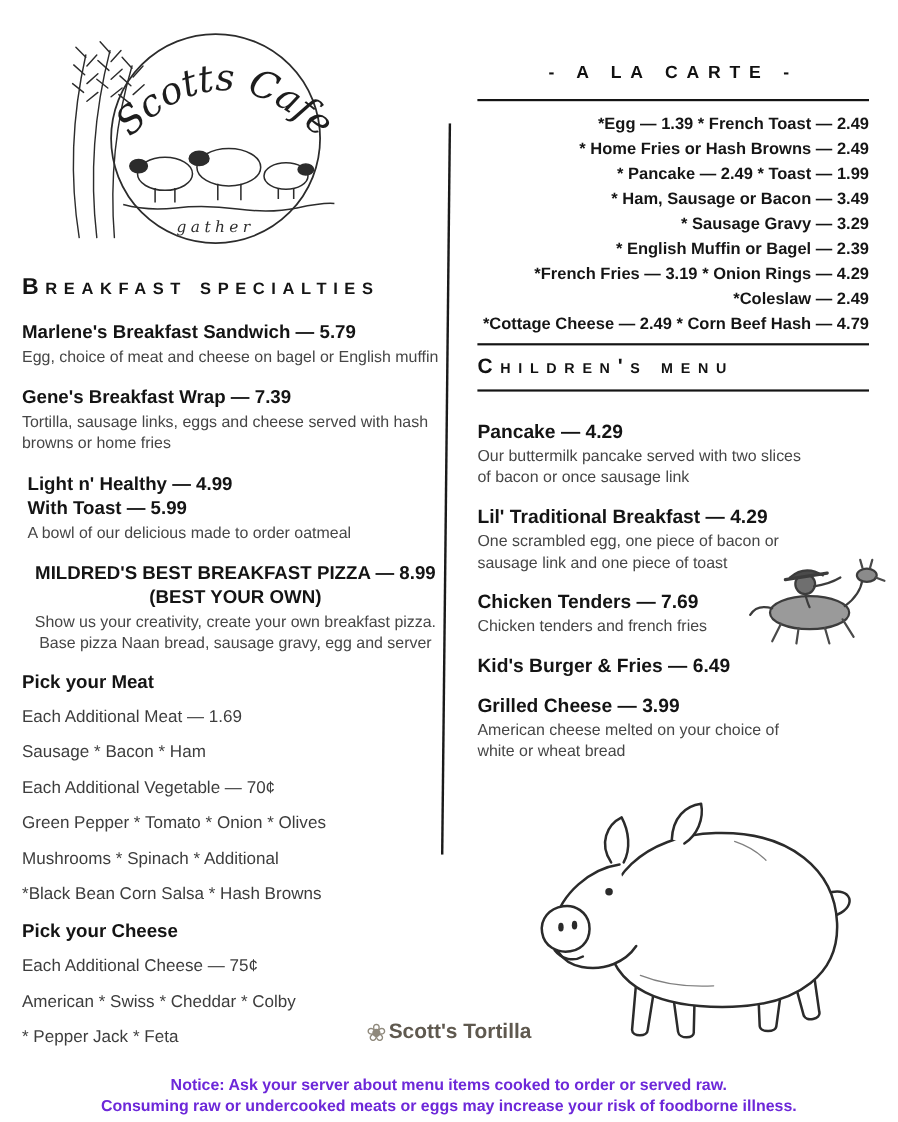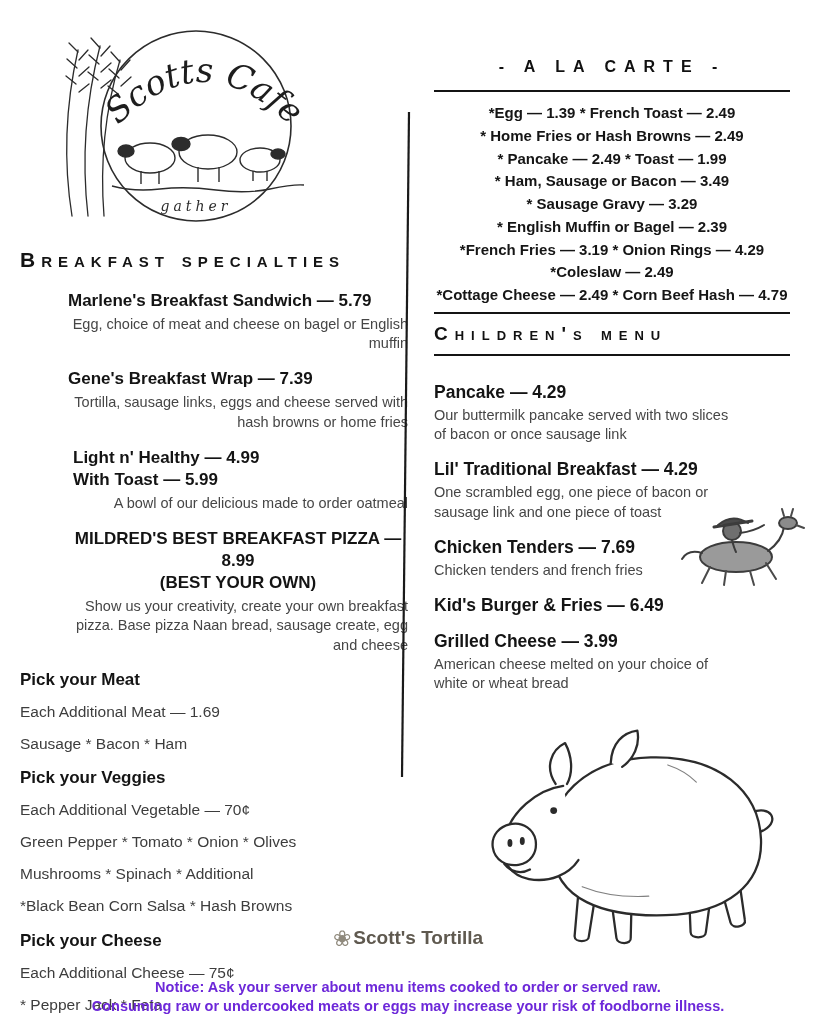--- a/index.html
+++ b/index.html
@@ -27,34 +27,34 @@
     text-align:center; font-size:16px; font-weight:bold;
     letter-spacing:8px; margin-bottom:14px; color:#111;
   }
   .children-title {
     text-align:left; font-size:19px; font-weight:bold; font-variant:small-caps;
     letter-spacing:7px; margin:9px 0; color:#111;
   }
   .rule { border:none; border-top:2px solid #141414; margin:0; }
 
   
-  .item { margin-bottom:15px;margin-left:48px; }
+  .item { margin-bottom:15px; }
   .item-title { font-size:17px; font-weight:bold; color:#141414; line-height:1.3; }
-  .item-desc  { font-size:14.5px; color:#464646; line-height:1.32; margin-top:3px;text-align:right; }
+  .item-desc  { font-size:14.5px; color:#464646; line-height:1.32; margin-top:3px; }
   .item.indent { padding-left:5px; }
   .item.centered { text-align:center; }
   .item.centered .item-title { font-size:17px; }
   .item.centered .item-desc { font-size:14.5px; }
 
   .pick { margin-bottom:6px; }
   .pick-heading { font-size:17px; font-weight:bold; margin:14px 0 12px 0; color:#141414; }
   .pick-line { font-size:15.5px; color:#3d3d3d; margin-bottom:12px; line-height:1.3; }
 
   
-  .ala-line { text-align:center; font-size:15px; font-weight:bold; color:#151515; margin-bottom:7px; line-height:1.05; }
+  .ala-line { text-align:right; font-size:15px; font-weight:bold; color:#151515; margin-bottom:7px; line-height:1.05; }
   .ala-block { margin:13px 0 9px 0; }
 
   .citem { margin-top:15px; position:relative; }
   .citem-title { font-size:17.5px; font-weight:bold; color:#141414; }
   .citem-desc  { font-size:14.5px; color:#464646; line-height:1.33; margin-top:3px; width:300px; }
   .cowboy { position:absolute; right:-18px; top:-32px; }
 
   .pig-wrap { margin:12px 0 0 34px; }
 
   
@@ -137,42 +137,41 @@
 
     <div class="item indent">
       <h3 class="item-title">Light n' Healthy — 4.99</h3>
       <h3 class="item-title">With Toast — 5.99</h3>
       <p class="item-desc">A bowl of our delicious made to order oatmeal</p>
     </div>
 
     <div class="item centered">
       <h3 class="item-title">MILDRED'S BEST BREAKFAST PIZZA — 8.99</h3>
       <h3 class="item-title">(BEST YOUR OWN)</h3>
-      <p class="item-desc">Show us your creativity, create your own breakfast pizza. Base pizza Naan bread, sausage create, egg and cheese</p>
+      <p class="item-desc">Show us your creativity, create your own breakfast pizza. Base pizza Naan bread, sausage gravy, egg and server</p>
     </div>
 
     <div class="pick">
       <h3 class="pick-heading">Pick your Meat</h3>
       <div class="pick-line">Each Additional Meat  — 1.69</div>
       <div class="pick-line">Sausage * Bacon * Ham</div>
     </div>
 
     <div class="pick">
-      <h3 class="pick-heading">Pick your Veggies</h3>
       <div class="pick-line">Each Additional Vegetable — 70¢</div>
       <div class="pick-line">Green Pepper * Tomato * Onion * Olives</div>
       <div class="pick-line">Mushrooms * Spinach  * Additional</div>
       <div class="pick-line">*Black Bean Corn Salsa * Hash Browns</div>
     </div>
 
     <div class="pick">
       <h3 class="pick-heading">Pick your Cheese</h3>
       <div class="pick-line">Each Additional Cheese — 75¢</div>
+      <div class="pick-line">American * Swiss * Cheddar * Colby</div>
       <div class="pick-line">* Pepper Jack * Feta</div>
-      <div class="pick-line">American * Swiss * Cheddar * Colby</div>
     </div>
 
   </div>
 
   <svg class="divider" width="14" height="665">
     <path d="M10,0 C8,220 6,440 3,665" stroke="#1a1a1a" stroke-width="2.2" fill="none"></path>
   </svg>
 
   <div class="col-right">
 

